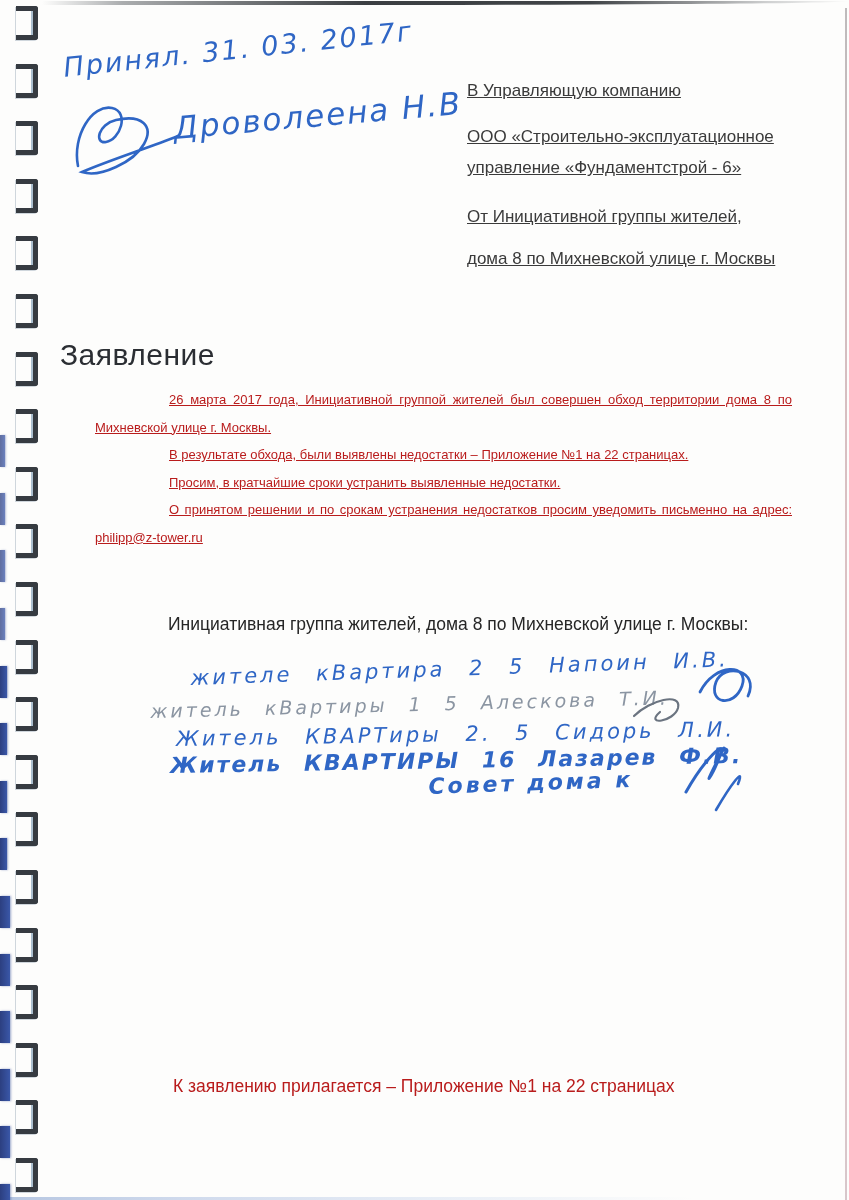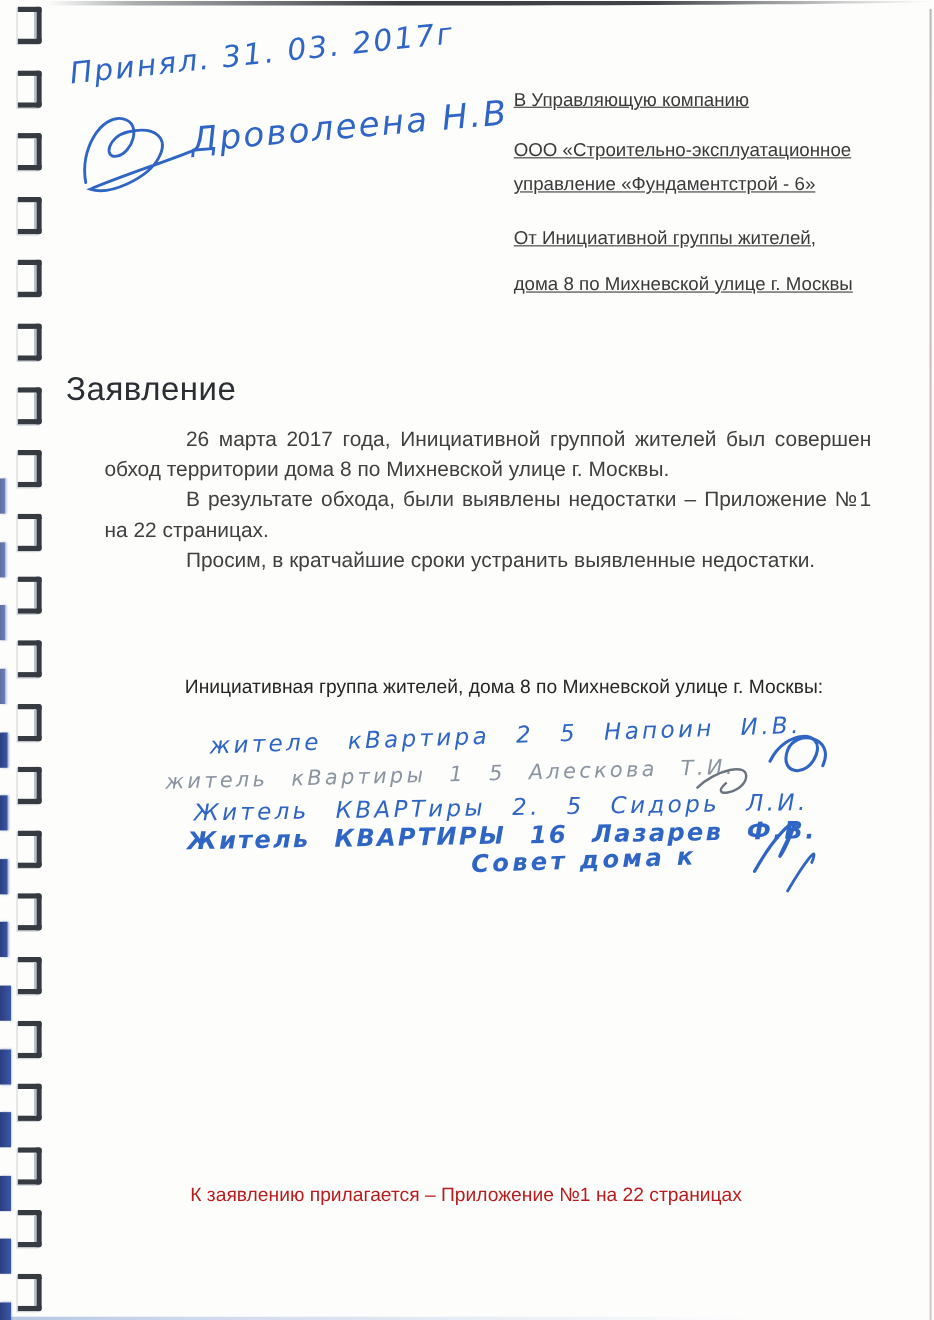--- a/index.html
+++ b/index.html
@@ -28,22 +28,22 @@
   .stamp-line{position:absolute;left:62px;top:52px;font-size:27px;letter-spacing:2px;transform:rotate(-6deg);}
   .stamp-sig{position:absolute;left:172px;top:110px;font-size:31px;letter-spacing:2px;transform:rotate(-5deg);}
   .stamp-flourish{position:absolute;left:70px;top:96px;}
   .sig-flourish-right{position:absolute;left:620px;top:652px;}
   
   .recipient{position:absolute;left:467px;top:80px;width:340px;font-size:17px;color:#3a3a3a;line-height:1.25;text-decoration:underline;}
   .recipient p{margin:0 0 20px 0;}
   .recipient p.two-line{line-height:31px;margin-bottom:23px;}
   .doc-title{position:absolute;left:60px;top:338px;width:780px;
     font-size:30px;color:#2b2e33;letter-spacing:.5px;}
-  .body-text{position:absolute;left:95px;top:386px;width:697px;font-size:19px;
-    line-height:27.5px;text-align:justify;color:#404040;}
+  .body-text{position:absolute;left:95px;top:386px;width:697px;font-size:13px;
+    line-height:27.5px;text-align:justify;color:#b91c1c;text-decoration:underline;}
   .body-text p{margin:0;text-indent:74px;}
   .group-line{position:absolute;left:168px;top:614px;font-size:17.5px;color:#262626;}
   .attachment{position:absolute;left:173px;top:1076px;font-size:17.5px;color:#b91c1c;}
   
   .sig0{position:absolute;left:190px;top:666px;font-size:21px;letter-spacing:3px;word-spacing:14px;transform:rotate(-2deg);}
   .sig1{position:absolute;left:150px;top:700px;font-size:19px;letter-spacing:3px;word-spacing:12px;
         color:#8b95a2;transform:rotate(-1.5deg);}
   .sig2{position:absolute;left:176px;top:727px;font-size:21px;letter-spacing:3px;word-spacing:14px;transform:rotate(-1deg);}
   .sig3{position:absolute;left:170px;top:753px;font-size:22px;font-weight:bold;letter-spacing:2px;word-spacing:12px;transform:rotate(-1deg);}
   .sig4{position:absolute;left:428px;top:774px;font-size:22px;font-weight:bold;letter-spacing:3px;transform:rotate(-2deg);}
@@ -110,20 +110,21 @@
     <p>От Инициативной группы жителей,</p>
     <p>дома 8 по Михневской улице г. Москвы</p>
   </div>
 
   <div class="doc-title">Заявление</div>
 
   <div class="body-text">
     <p>26 марта 2017 года, Инициативной группой жителей был совершен обход территории дома 8 по Михневской улице г. Москвы.</p>
     <p>В результате обхода, были выявлены недостатки – Приложение №1 на 22 страницах.</p>
     <p>Просим, в кратчайшие сроки устранить выявленные недостатки.</p>
+    <p>О принятом решении и по срокам устранения недостатков просим уведомить письменно на адрес: philipp@z-tower.ru</p>
   </div>
 
   <div class="group-line">Инициативная группа жителей, дома 8 по Михневской улице г. Москвы:</div>
 
   <div class="hand sig0">жителе  кВартира  2   5  Напоин   И.В.</div>
   <div class="hand sig1">житель кВартиры  1  5  Алескова   Т.И.</div>
   <div class="hand sig2">Житель  КВАРТиры  2.  5  Сидорь   Л.И.</div>
   <div class="hand sig3">Житель КВАРТИРЫ  16    Лазарев Ф.В.</div>
   <div class="hand sig4">Совет дома  к</div>
 

